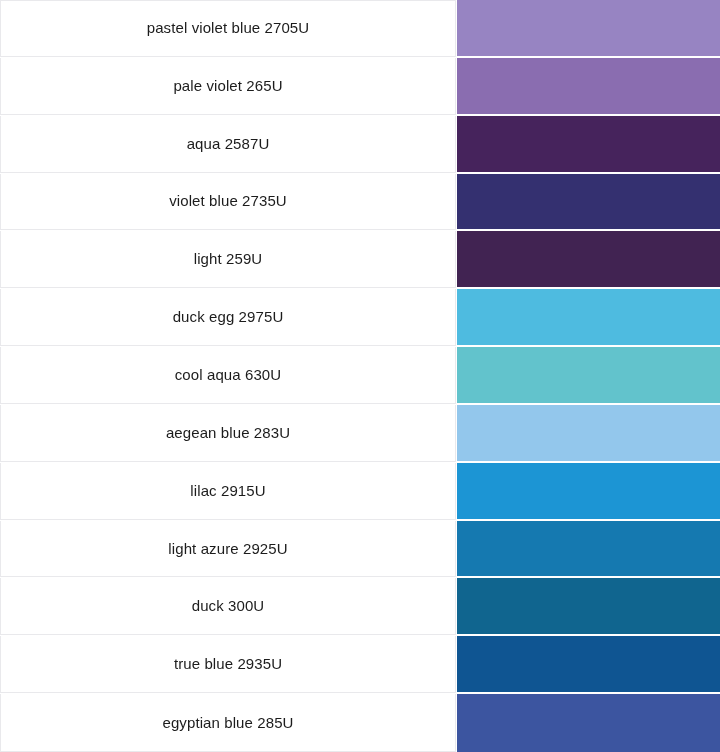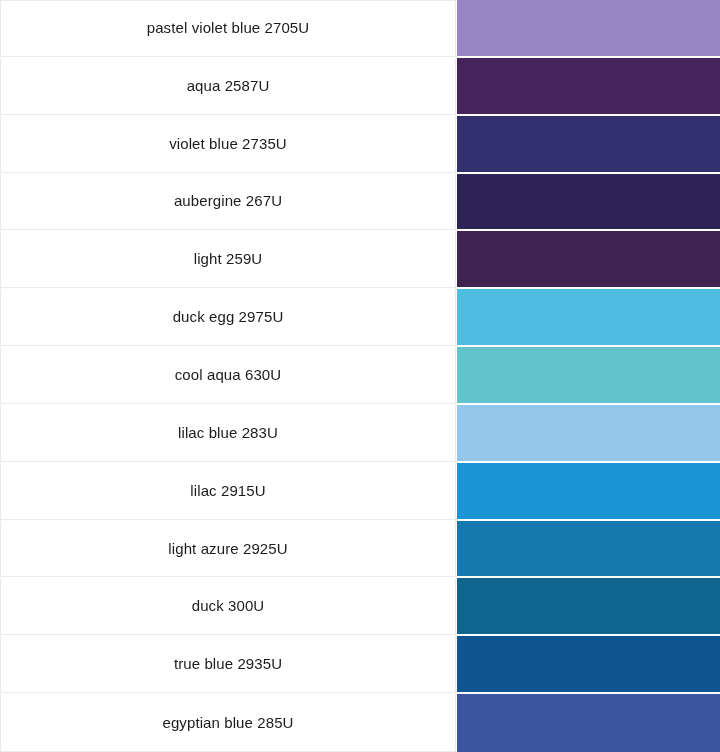--- a/index.html
+++ b/index.html
@@ -69,35 +69,35 @@
 
 <div class="swatch-table" id="swatch-table">
     <div class="swatch-row">
       <div class="name-cell">
         <span class="name-label">pastel violet blue 2705U</span>
       </div>
       <div class="color-cell" style="background-color: rgb(151, 132, 194);"></div>
     </div>
     <div class="swatch-row">
       <div class="name-cell">
+        <span class="name-label">pale violet 265U</span>
+      </div>
+      <div class="color-cell" style="background-color: rgb(138, 109, 176);"></div>
+    </div>
+    <div class="swatch-row">
+      <div class="name-cell">
         <span class="name-label">aqua 2587U</span>
       </div>
       <div class="color-cell" style="background-color: rgb(70, 35, 92);"></div>
     </div>
     <div class="swatch-row">
       <div class="name-cell">
         <span class="name-label">violet blue 2735U</span>
       </div>
       <div class="color-cell" style="background-color: rgb(52, 48, 112);"></div>
-    </div>
-    <div class="swatch-row">
-      <div class="name-cell">
-        <span class="name-label">aubergine 267U</span>
-      </div>
-      <div class="color-cell" style="background-color: rgb(46, 35, 86);"></div>
     </div>
     <div class="swatch-row">
       <div class="name-cell">
         <span class="name-label">light 259U</span>
       </div>
       <div class="color-cell" style="background-color: rgb(65, 35, 82);"></div>
     </div>
     <div class="swatch-row">
       <div class="name-cell">
         <span class="name-label">duck egg 2975U</span>
@@ -105,21 +105,21 @@
       <div class="color-cell" style="background-color: rgb(78, 187, 224);"></div>
     </div>
     <div class="swatch-row">
       <div class="name-cell">
         <span class="name-label">cool aqua 630U</span>
       </div>
       <div class="color-cell" style="background-color: rgb(98, 195, 204);"></div>
     </div>
     <div class="swatch-row">
       <div class="name-cell">
-        <span class="name-label">lilac blue 283U</span>
+        <span class="name-label">aegean blue 283U</span>
       </div>
       <div class="color-cell" style="background-color: rgb(147, 199, 236);"></div>
     </div>
     <div class="swatch-row">
       <div class="name-cell">
         <span class="name-label">lilac 2915U</span>
       </div>
       <div class="color-cell" style="background-color: rgb(28, 149, 212);"></div>
     </div>
     <div class="swatch-row">

